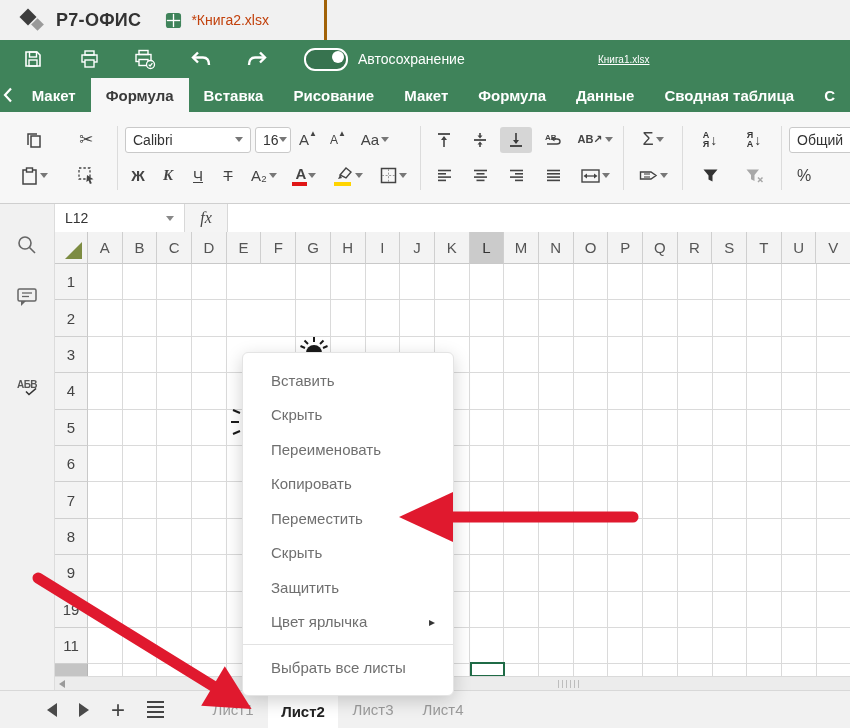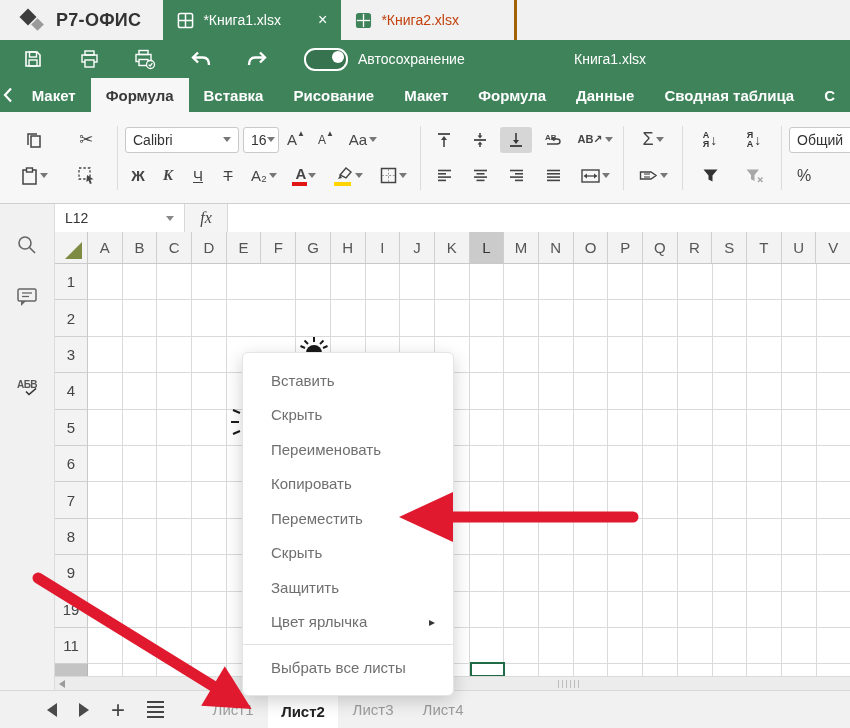--- a/index.html
+++ b/index.html
@@ -1,36 +1,36 @@
 <!DOCTYPE html>
 <html><head>
 <meta charset="utf-8">
 <style>
   html,body{margin:0;padding:0;width:850px;height:728px;overflow:hidden;
     font-family:"Liberation Sans","DejaVu Sans",sans-serif;background:#f1f1f1;position:relative;}
   .abs{position:absolute;}
   
   .titlebar{top:0;left:0;right:0;height:40px;background:#f1f1f1;display:flex;align-items:stretch;}
-  .logo{display:flex;align-items:center;gap:10px;padding:0 22px 0 20px;}
+  .logo{display:flex;align-items:center;gap:10px;padding:0 10px 0 20px;}
   .diamonds{position:relative;width:26px;height:24px;}
   .diamonds .d1{position:absolute;left:2px;top:3px;width:12px;height:12px;background:#3d3d3d;transform:rotate(45deg);}
   .diamonds .d2{position:absolute;left:13px;top:12px;width:9px;height:9px;background:#9a9a9a;transform:rotate(45deg);}
   .logo-text{font-size:18px;font-weight:bold;color:#333;letter-spacing:.3px;}
   .doctab{display:flex;align-items:center;gap:9px;padding:0 14px;font-size:14px;}
   .doctab.active{background:#3f835a;color:#fff;width:150px;}
   .doctab.inactive{color:#c2410c;border-right:3px solid #a16207;width:145px;}
   .doctab .close{margin-left:auto;font-size:16px;line-height:1;}
   .sheet-glyph{width:17px;height:17px;flex:0 0 auto;}
   
   .toolbar{top:40px;left:0;right:0;height:38px;background:#3f835a;display:flex;align-items:center;color:#fff;}
   .tbtn{width:46px;height:30px;display:flex;align-items:center;justify-content:center;margin-left:10px;}
   .toggle{width:40px;height:19px;border:2px solid #fff;border-radius:11px;position:relative;background:rgba(0,0,0,.12);margin-left:24px;}
   .toggle .knob{position:absolute;right:2px;top:1.5px;width:12px;height:12px;border-radius:50%;background:#fff;}
   .autosave{margin-left:10px;font-size:14px;}
-  .doc-title{position:absolute;left:574px;top:0;height:38px;display:flex;align-items:center;font-size:14px;color:#fff;}
+  .doc-title{position:absolute;left:598px;top:0;height:38px;display:flex;align-items:center;font-size:10px;color:#fff;text-decoration:underline;}
   
   .menubar{top:78px;left:0;right:0;height:34px;background:#3f835a;display:flex;align-items:stretch;}
   .menu-back{width:34px;display:flex;align-items:center;justify-content:center;}
   .mtab{display:flex;align-items:center;padding:0 15px;color:#fff;font-size:15px;font-weight:700;white-space:nowrap;}
   .mtab.active{background:#f7f7f7;color:#3a3a3a;}
   
   .ribbon{top:112px;left:0;right:0;height:92px;background:#f7f7f7;border-bottom:1px solid #cfcfcf;display:flex;align-items:center;padding-left:10px;box-sizing:border-box;}
   .rsep{width:1px;height:64px;background:#dcdcdc;margin:0 7px;flex:0 0 auto;}
   .rgroup{display:flex;flex-direction:column;gap:6px;flex:0 0 auto;}
   .rrow{display:flex;align-items:center;gap:4px;height:30px;}
@@ -106,29 +106,20 @@
 <body>
 
 <div class="abs titlebar">
   <div class="logo">
     <div class="diamonds">
         <div class="d1"></div>
         <div class="d2"></div>
       </div>
     <div class="logo-text">Р7-ОФИС</div>
   </div>
-  <div class="doctab active">
-    <svg class="sheet-glyph" viewBox="0 0 18 18">
-      <rect x="1.5" y="1.5" width="15" height="15" rx="2" fill="none" stroke="#fff" stroke-width="1.6"></rect>
-      <line x1="9" y1="1.5" x2="9" y2="16.5" stroke="#fff" stroke-width="1.6"></line>
-      <line x1="1.5" y1="9" x2="16.5" y2="9" stroke="#fff" stroke-width="1.6"></line>
-    </svg>
-    <span>*Книга1.xlsx</span>
-    <span class="close">×</span>
-  </div>
   <div class="doctab inactive">
     <svg class="sheet-glyph" viewBox="0 0 18 18">
       <rect x="1" y="1" width="16" height="16" rx="3" fill="#3f835a"></rect>
       <line x1="9" y1="2" x2="9" y2="16" stroke="#fff" stroke-width="1.4"></line>
       <line x1="2" y1="9" x2="16" y2="9" stroke="#fff" stroke-width="1.4"></line>
     </svg>
     <span>*Книга2.xlsx</span>
   </div>
 </div>
 
@@ -239,21 +230,21 @@
           <rect x="2" y="2" width="11" height="11" fill="none" stroke="#444" stroke-width="1.3" stroke-dasharray="2.4 2"></rect>
           <polygon points="10,9 16.5,13.2 13.3,13.7 14.8,17.3 12.9,18 11.6,14.4 9.4,16" fill="#444"></polygon>
         </svg>
       </div>
     </div>
   </div>
   <div class="rsep"></div>
 
   <div class="rgroup">
     <div class="rrow">
-      <div class="combo" style="width:114px">
+      <div class="combo" style="width:126px">
         <span>Calibri</span>
           <span class="chv"></span>
       </div>
       <div class="combo" style="width:36px">
         <span>16</span>
           <span class="chv"></span>
       </div>
       <div class="rbtn">
         <span>A</span>
           <span style="font-size:8px;position:relative;top:-6px;">▲</span>

